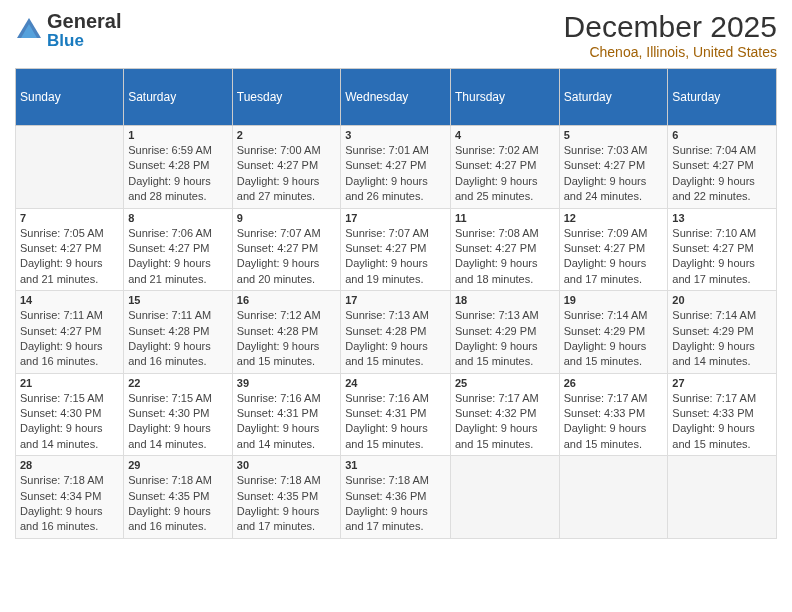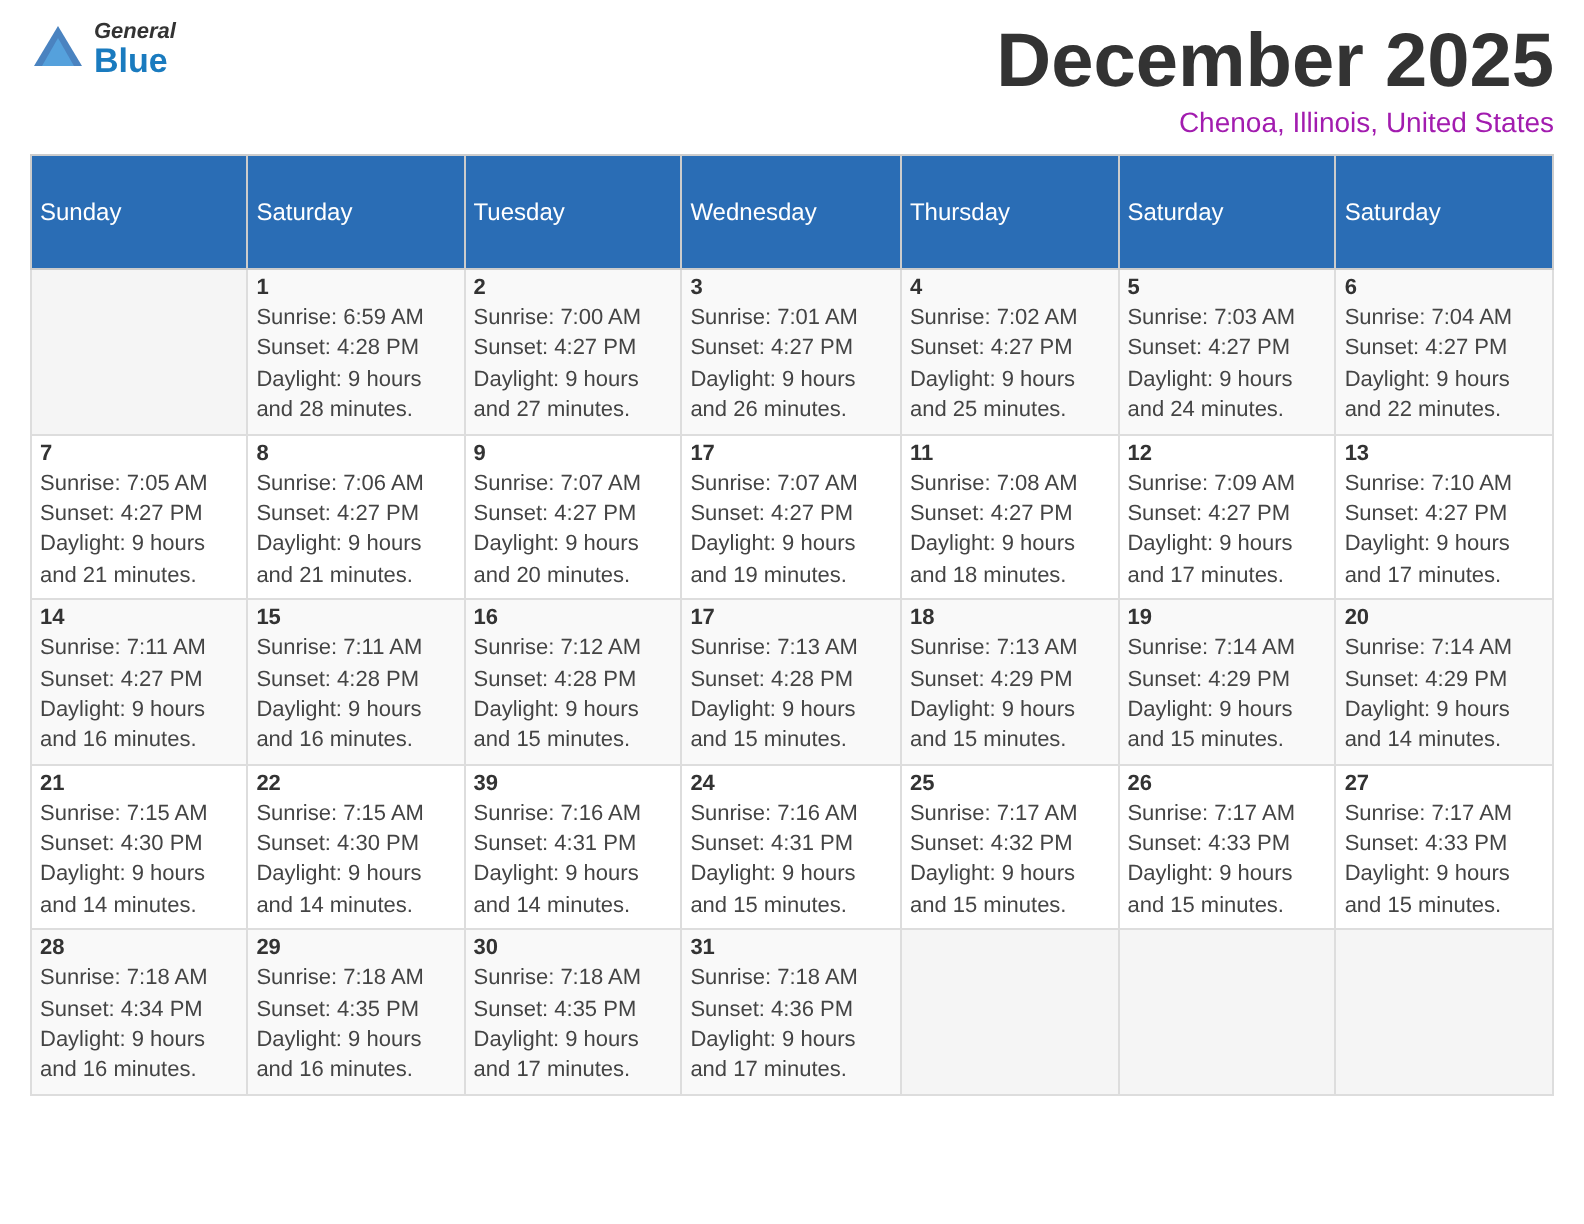--- a/index.html
+++ b/index.html
@@ -25,46 +25,45 @@
     .logo {
       display: flex;
       align-items: center;
     }
     .logo-text {
       display: flex;
       flex-direction: column;
       line-height: 1.1;
     }
     .logo-general {
-      font-size: 11px;
+      font-size: 20px;
       font-weight: bold;
       color: #333;
-      font-style: italic;
     }
     .logo-blue {
       font-size: 17px;
       font-weight: bold;
       color: #1a7bbf;
     }
     .logo-icon {
       width: 28px;
       height: 28px;
       margin-right: 4px;
     }
     .title-block {
       text-align: right;
     }
     .month-title {
-      font-size: 38px;
-      font-weight: bold;
+      font-size: 30px;
+      font-weight: normal;
       color: #333;
     }
     .location {
       font-size: 14px;
-      color: #a21caf;
+      color: #a16207;
     }
     .calendar {
       width: 100%;
       border-collapse: collapse;
       font-size: 10.5px;
     }
     .calendar th {
       background: #2a6db5;
       color: #fff;
       padding: 21px 4px;

